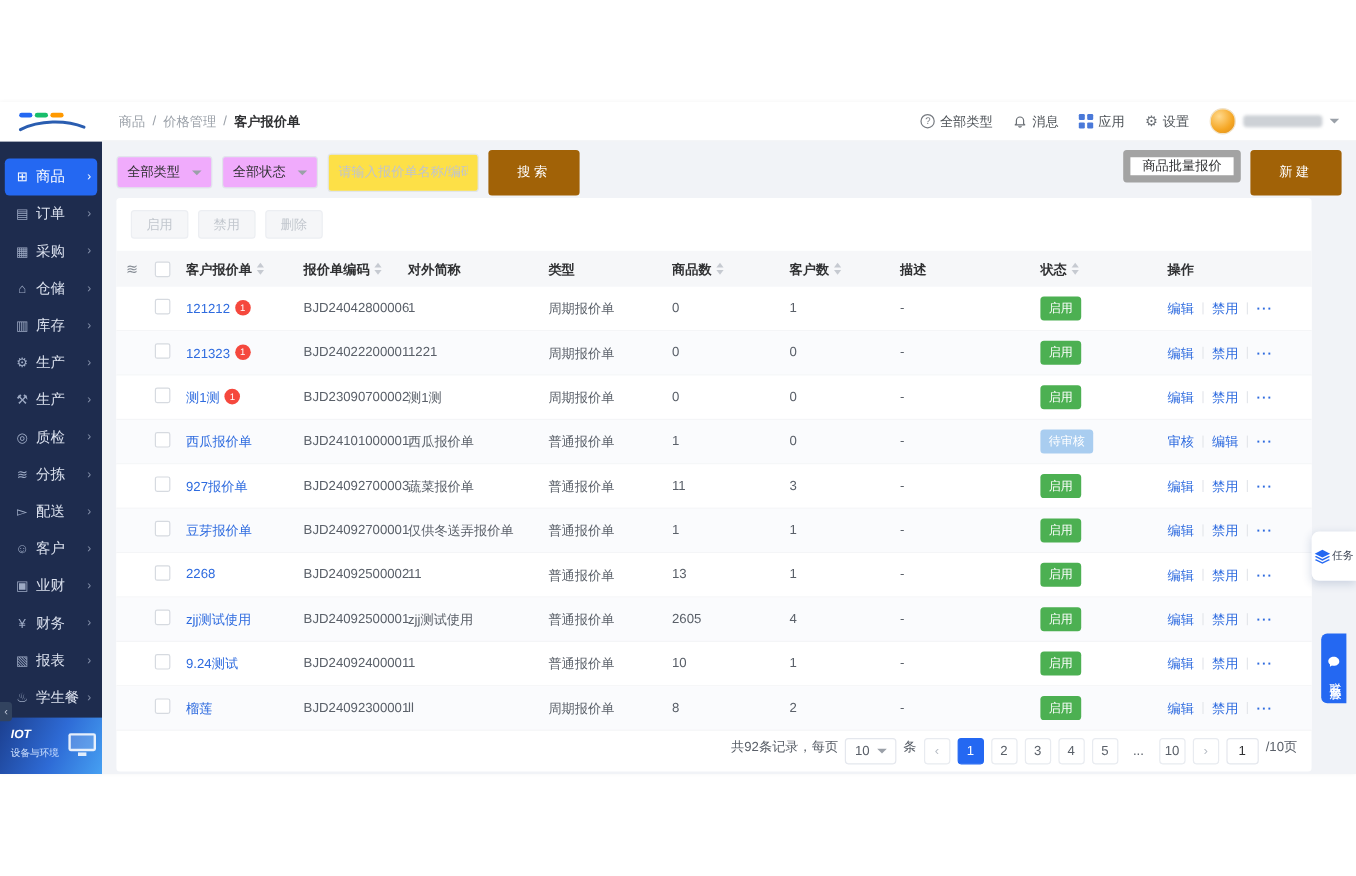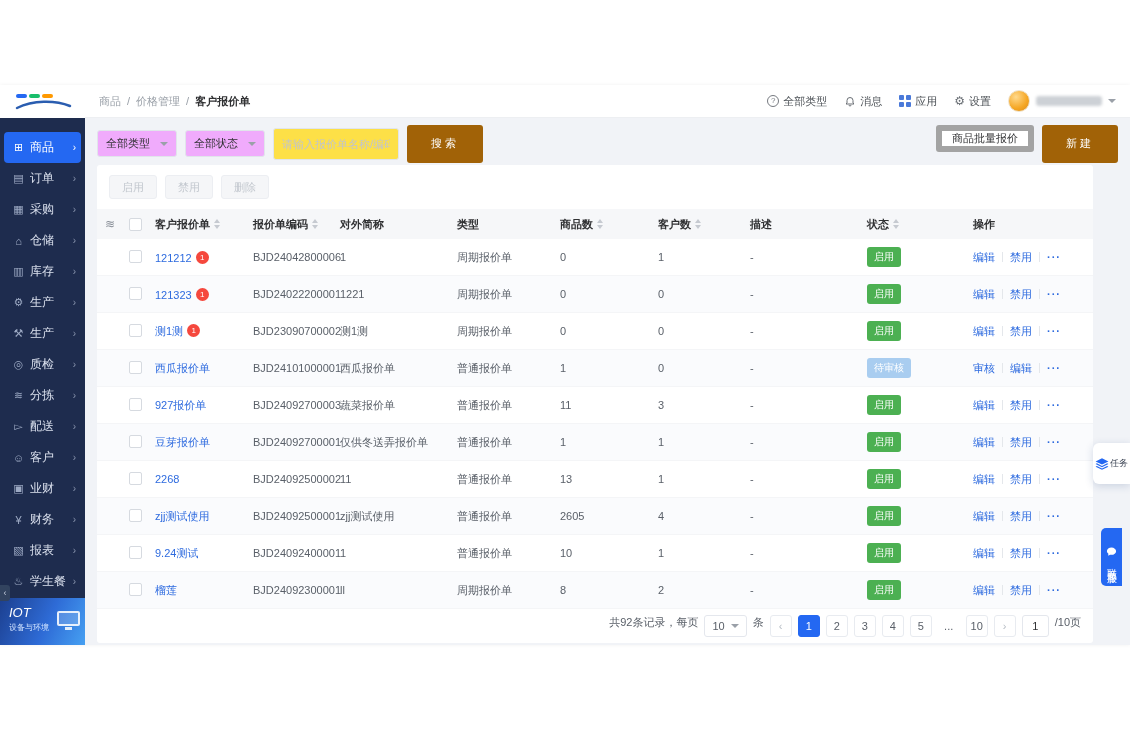--- a/index.html
+++ b/index.html
@@ -12,21 +12,21 @@
   .logo { position:absolute; left:0; top:0; width:85px; height:33px; background:#fff; display:flex; align-items:center; justify-content:center; }
   .menu { position:absolute; top:47px; left:0; right:0; }
   .menu-item { height:31px; display:flex; align-items:center; margin:0 4px; padding:0 5px 0 7px; border-radius:4px; cursor:pointer; }
   .menu-item .mi-icon { width:15px; font-size:11px; color:#9daac4; margin-right:4px; text-align:center; flex:none; }
   .menu-item .mi-label { flex:1; font-size:12px; color:#dbe1ee; white-space:nowrap; }
   .menu-item .mi-chevron { font-size:10px; color:#8793ac; }
   .menu-item.active { background:#2468f2; }
   .menu-item.active .mi-icon, .menu-item.active .mi-label, .menu-item.active .mi-chevron { color:#fff; }
   .collapse-tab { position:absolute; left:0; top:500px; width:10px; height:16px; background:#32435f; border-radius:0 3px 3px 0; color:#c3cbdb; font-size:9px; line-height:16px; text-align:center; cursor:pointer; z-index:5; }
   .iot { position:absolute; left:0; bottom:0; width:85px; height:47px; background:linear-gradient(115deg,#1c3f8f 0%,#2e6bd6 55%,#46a0f2 100%); padding:8px 0 0 9px; overflow:hidden; }
-  .iot-title { color:#fff; font-weight:normal; font-style:italic; font-size:13px; line-height:13px; }
+  .iot-title { color:#fff; font-weight:bold; font-style:italic; font-size:10px; line-height:13px; }
   .iot-sub { color:#cfe2ff; font-size:8px; margin-top:3px; }
   .iot-art { position:absolute; right:5px; top:13px; width:23px; height:15px; border:2px solid rgba(255,255,255,.85); border-radius:2px; background:rgba(255,255,255,.18); }
   .iot-art:after { content:""; position:absolute; left:6px; bottom:-6px; width:7px; height:3px; background:rgba(255,255,255,.85); }
 
   
   .main { position:absolute; left:85px; top:0; width:1045px; height:560px; background:#f1f3f7; }
   .topbar { position:absolute; top:0; left:0; right:0; height:33px; background:#fff; border-bottom:1px solid #edeff2; display:flex; align-items:center; padding:0 14px; }
   .breadcrumb { display:flex; align-items:center; gap:6px; font-size:11px; color:#9aa0a8; }
   .breadcrumb .bc-current { color:#303133; font-weight:bold; }
   .topbar-right { margin-left:auto; display:flex; align-items:center; gap:17px; }

